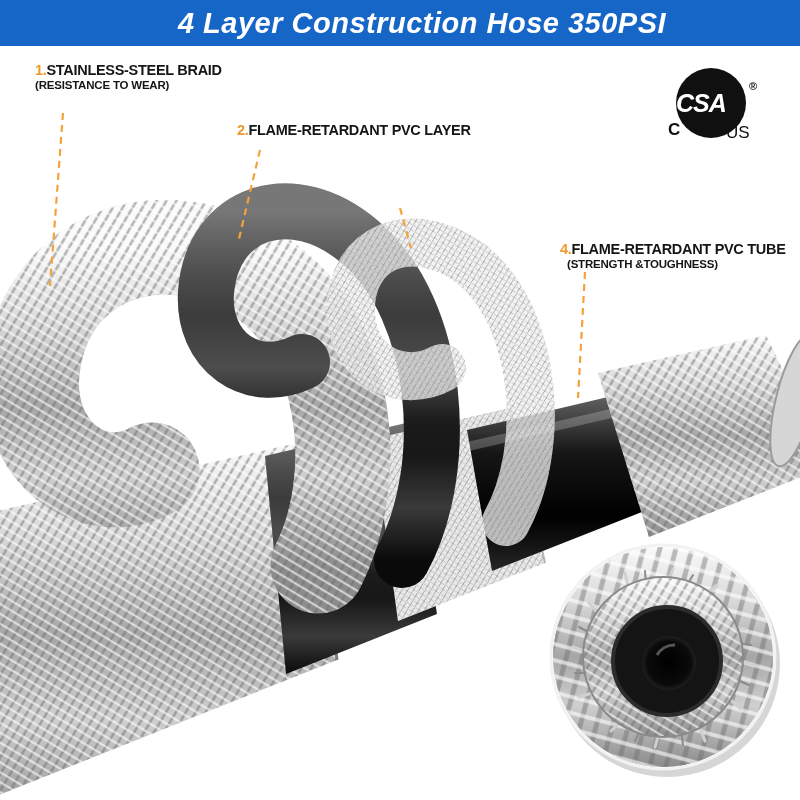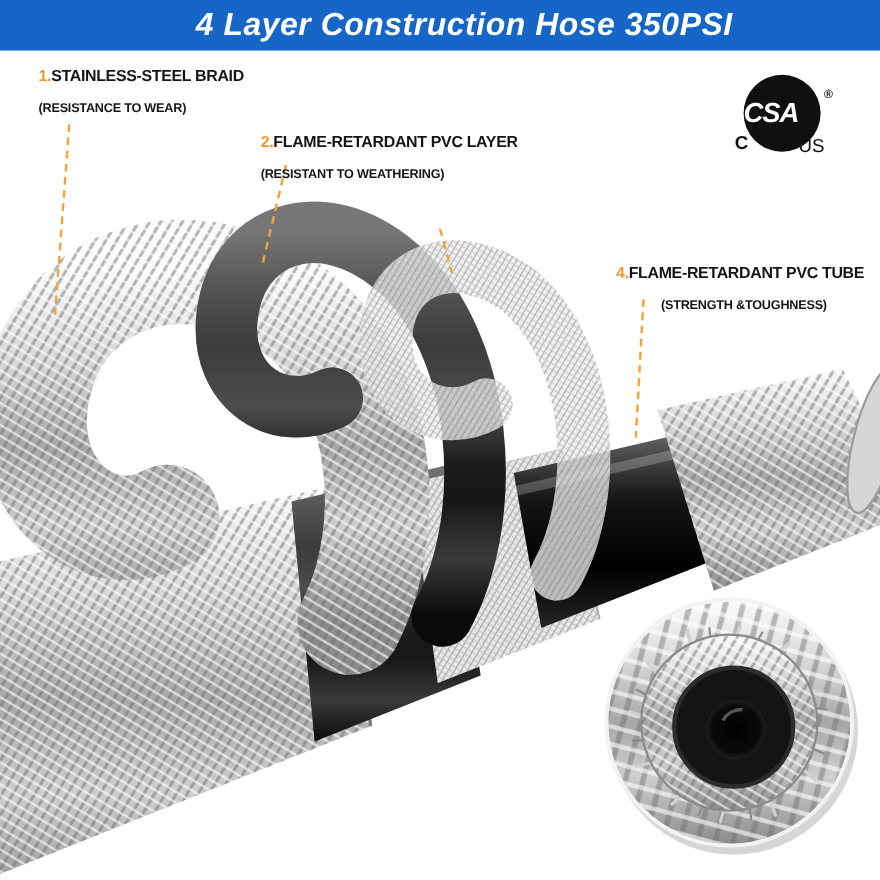--- a/index.html
+++ b/index.html
@@ -16,26 +16,26 @@
     padding-left:22px;
   }
   .banner span {
     color:#ffffff; font-style:italic; font-weight:bold; font-size:29px;
     letter-spacing:0.5px; white-space:nowrap;
   }
 
   .callout { position:absolute; z-index:2; }
   .c-title { font-weight:bold; font-size:14.5px; color:#151515; letter-spacing:-0.3px; white-space:nowrap; }
   .c-title .num { color:#f0992b; }
-  .c-sub { font-weight:bold; font-size:11.5px; color:#151515; letter-spacing:-0.2px; margin-top:15px; white-space:nowrap; }
+  .c-sub { font-weight:bold; font-size:11.5px; color:#151515; letter-spacing:-0.2px; margin-top:1px; white-space:nowrap; }
   #callout-1 { left:35px;  top:62px;  }
   #callout-2 { left:237px; top:122px; }
   #callout-3 { left:385px; top:177px; }
   #callout-4 { left:560px; top:241px; }
-  #callout-4 .c-sub { margin-left:7px;text-align:center; }
+  #callout-4 .c-sub { margin-left:7px; }
 
   .csa { position:absolute; left:668px; top:68px; width:104px; height:84px; z-index:2; }
   .csa-circle {
     position:absolute; left:8px; top:0; width:70px; height:70px;
     background:#101010; border-radius:50%;
     display:flex; align-items:center; 
   }
   .csa-mono { color:#ffffff; font-weight:bold; font-style:italic; font-size:25px; letter-spacing:-1px; }
   .csa-reg { position:absolute; left:81px; top:12px; font-size:11px; color:#101010; font-weight:bold; }
   .csa-c  { position:absolute; left:0px;  top:52px; font-size:17px; font-weight:bold; color:#101010; }
@@ -210,21 +210,20 @@
     <div class="c-title">
       <span class="num">1.</span><span>STAINLESS-STEEL BRAID</span>
     </div>
     <div class="c-sub">(RESISTANCE TO WEAR)</div>
   </div>
 
   <div class="callout" id="callout-2">
     <div class="c-title">
       <span class="num">2.</span><span>FLAME-RETARDANT PVC LAYER</span>
     </div>
-    <div class="c-sub">(RESISTANT TO WEATHERING)</div>
   </div>
 
 
   <div class="callout" id="callout-4">
     <div class="c-title">
       <span class="num">4.</span><span>FLAME-RETARDANT PVC TUBE</span>
     </div>
     <div class="c-sub">(STRENGTH &amp;TOUGHNESS)</div>
   </div>
 

